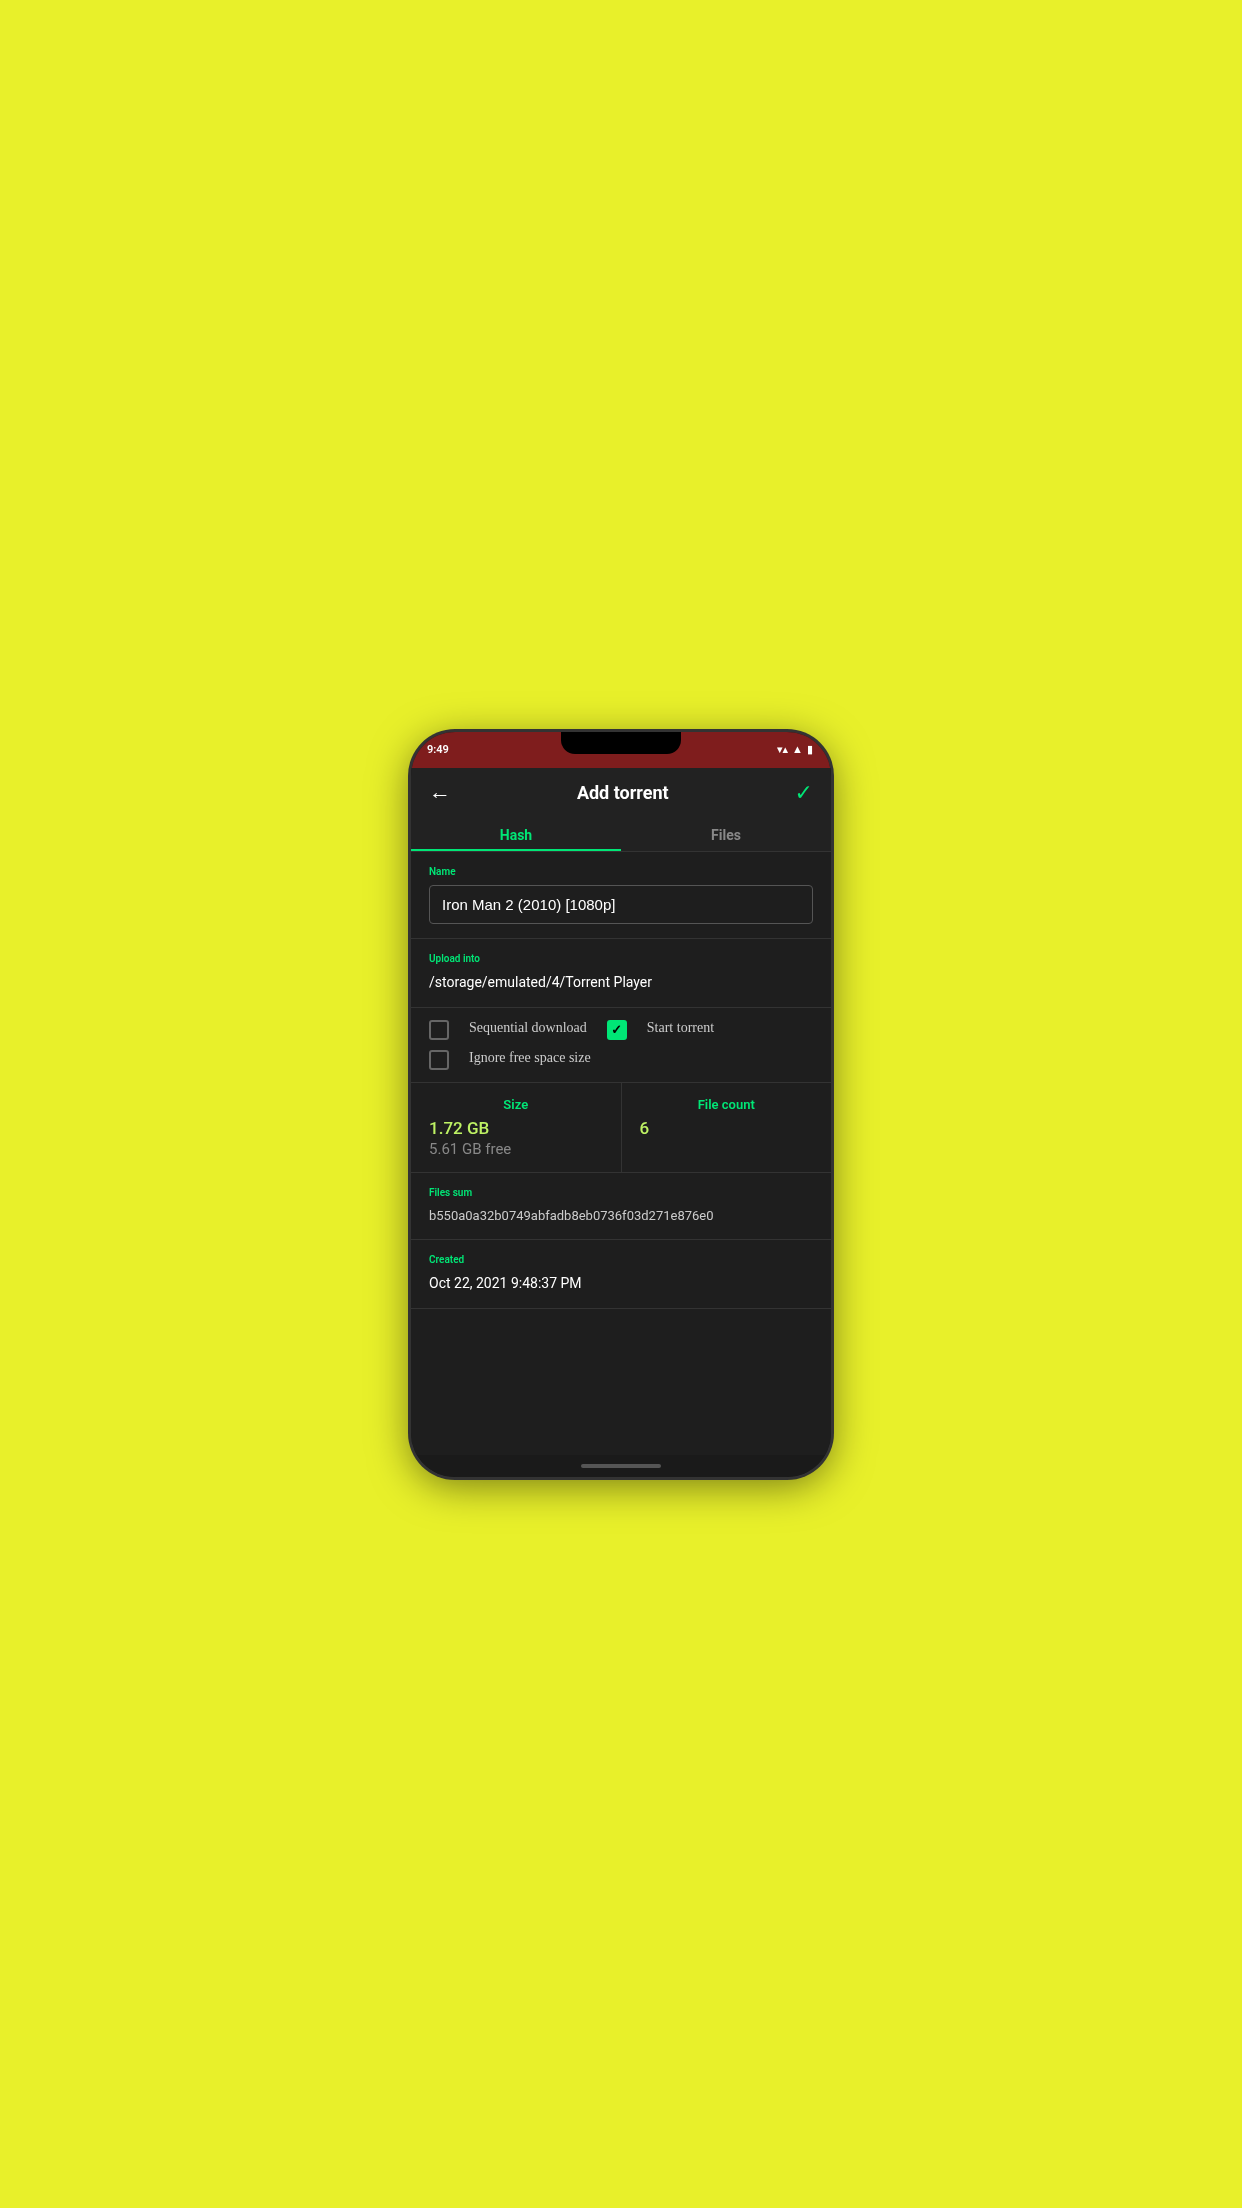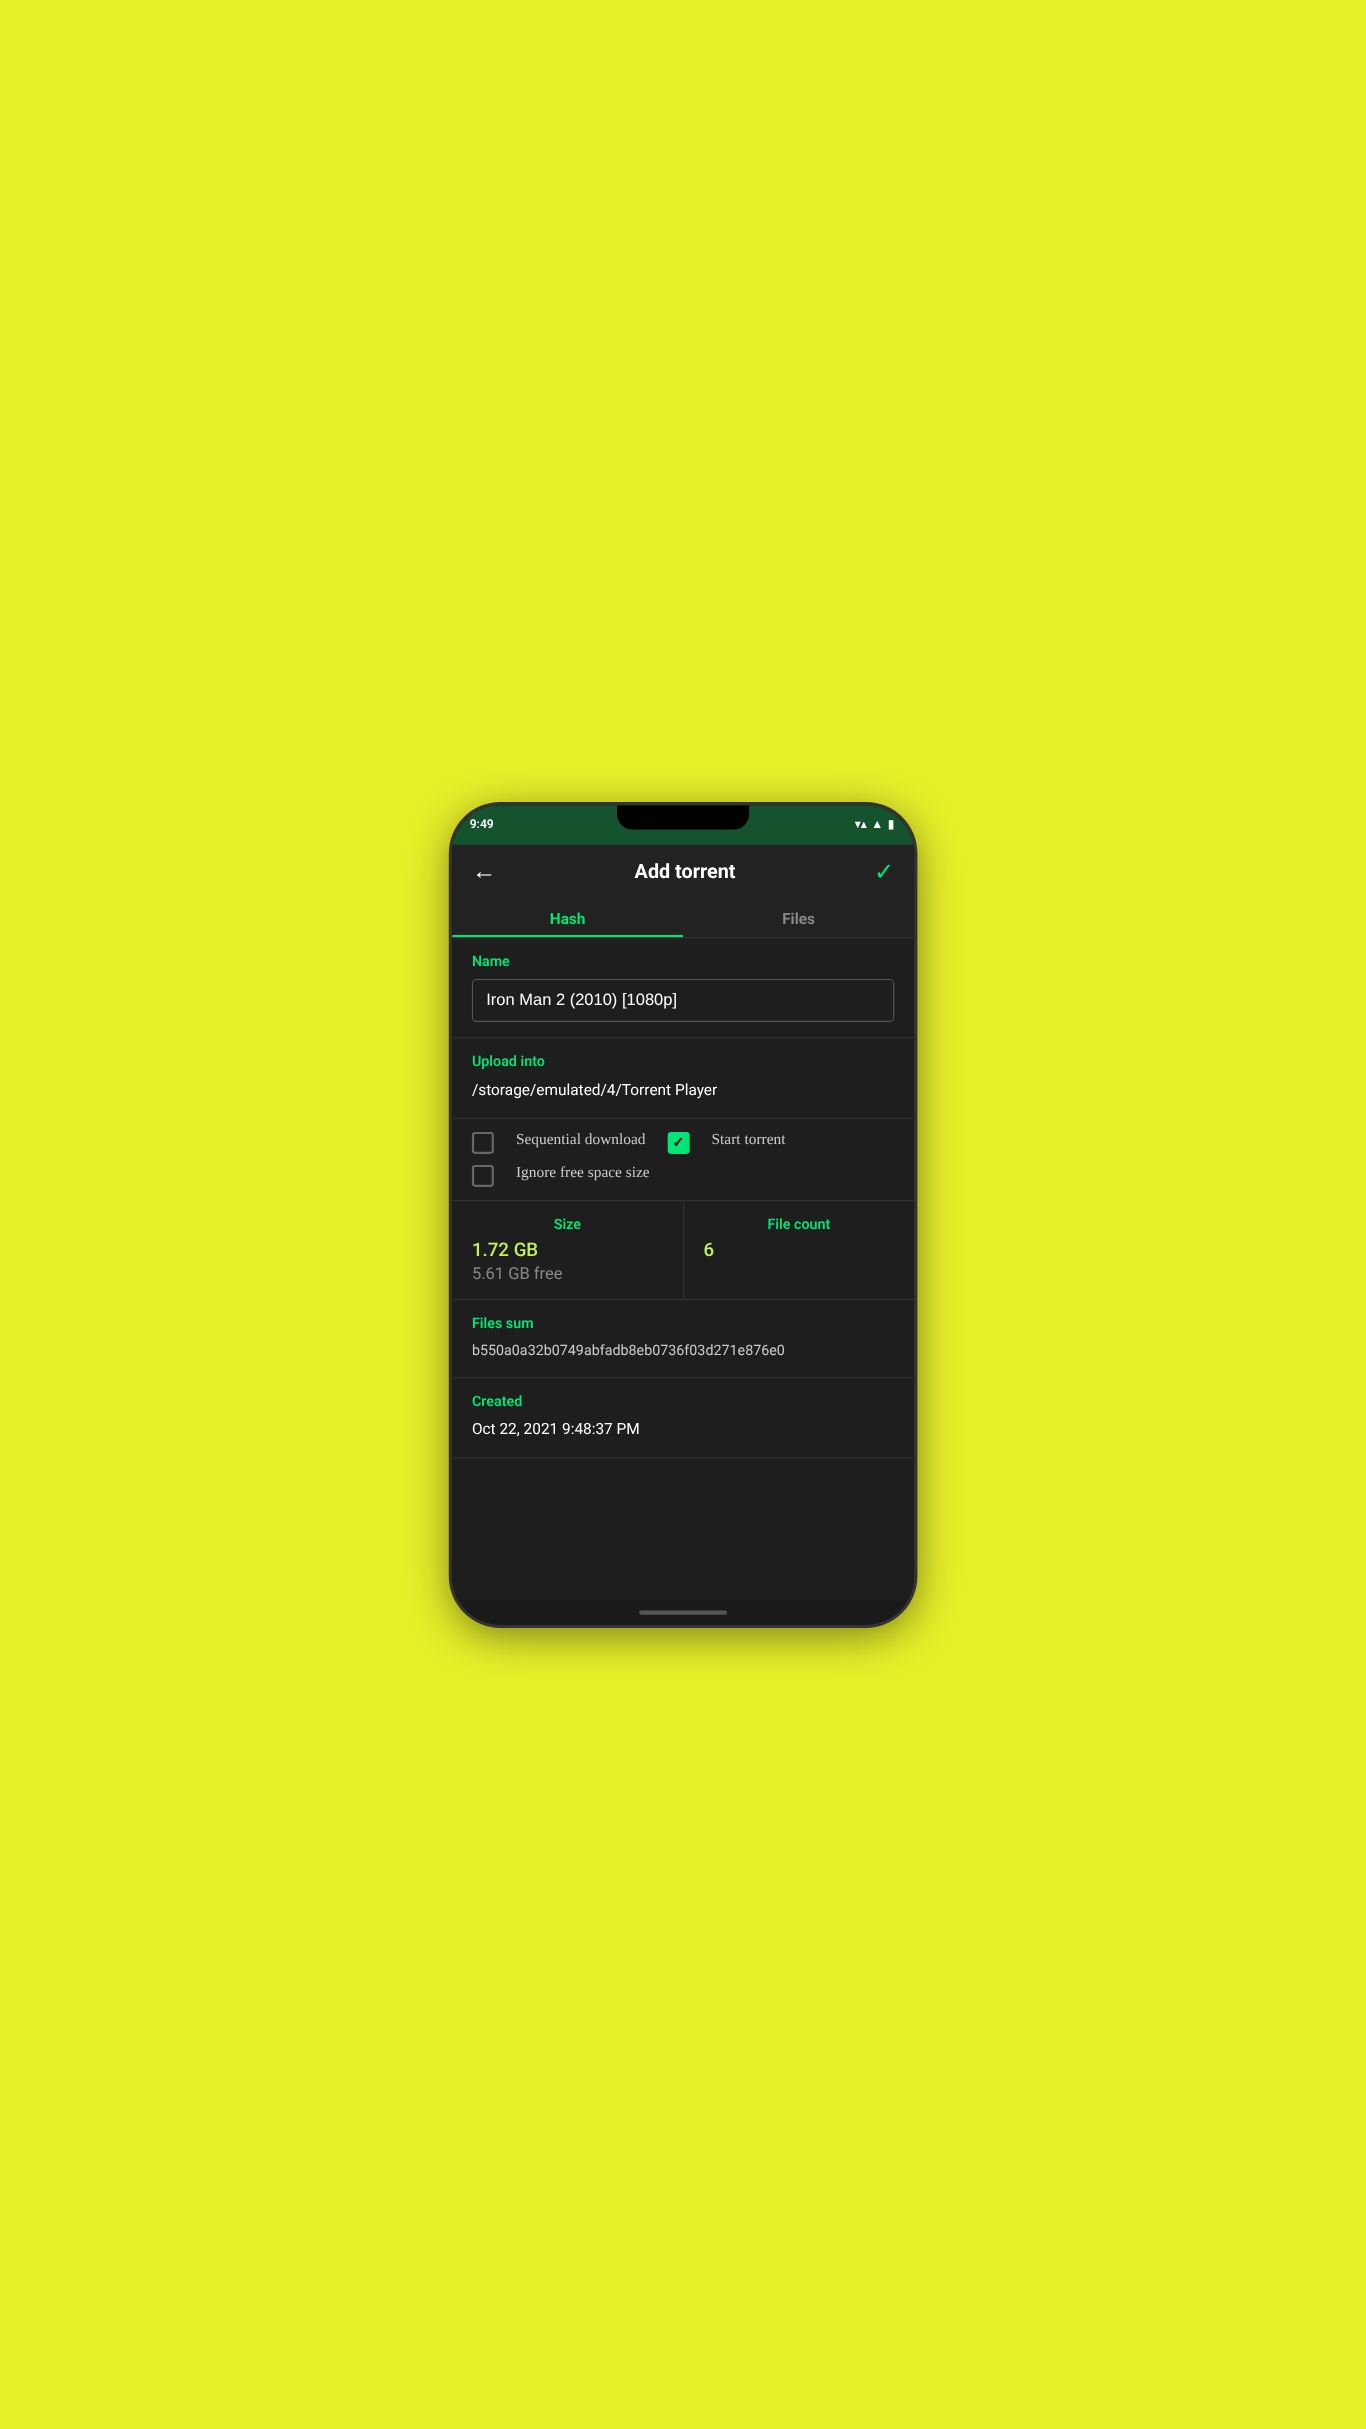--- a/index.html
+++ b/index.html
@@ -20,21 +20,21 @@
       border-radius: 44px;
       box-shadow: 0 0 0 3px #333, 0 8px 40px rgba(0,0,0,0.5);
       position: relative;
       overflow: hidden;
       display: flex;
       flex-direction: column;
     }
 
     
     .status-bar {
-      background: #14532d;
+      background: #7f1d1d;
       height: 36px;
       display: flex;
       align-items: center;
       justify-content: space-between;
       padding: 0 18px 0 16px;
       flex-shrink: 0;
       position: relative;
     }
 
     .notch {
@@ -141,21 +141,21 @@
       padding: 0;
       flex: 1;
     }
 
     .section {
       padding: 14px 18px;
       border-bottom: 1px solid #333;
     }
 
     .section-label {
-      font-size: 13px;
+      font-size: 10px;
       font-weight: 600;
       color: #00e676;
       margin-bottom: 8px;
     }
 
     .text-input {
       width: 100%;
       background: transparent;
       border: 1px solid #555;
       border-radius: 4px;

